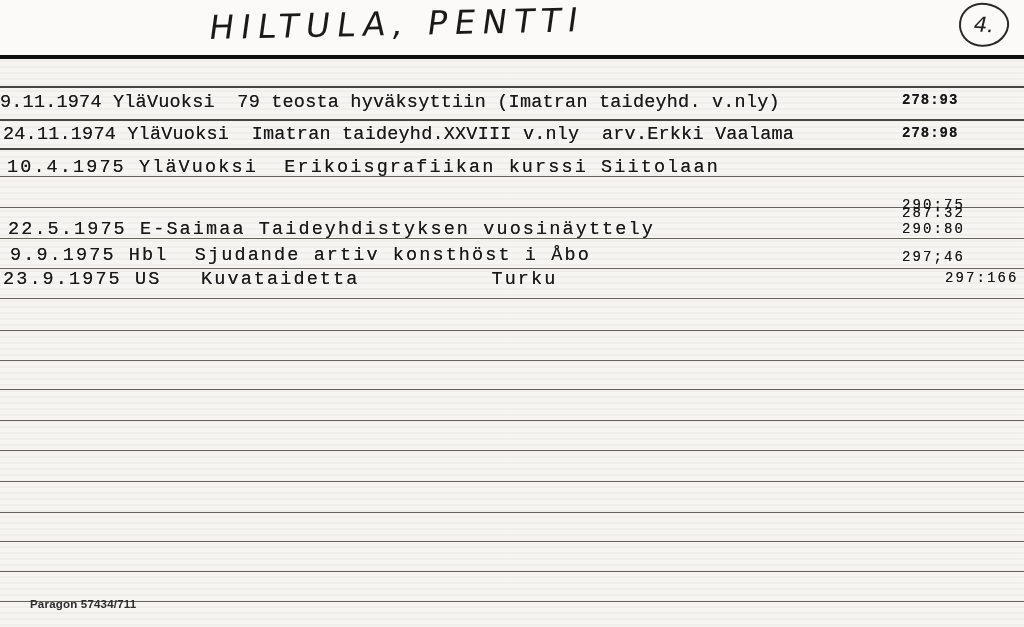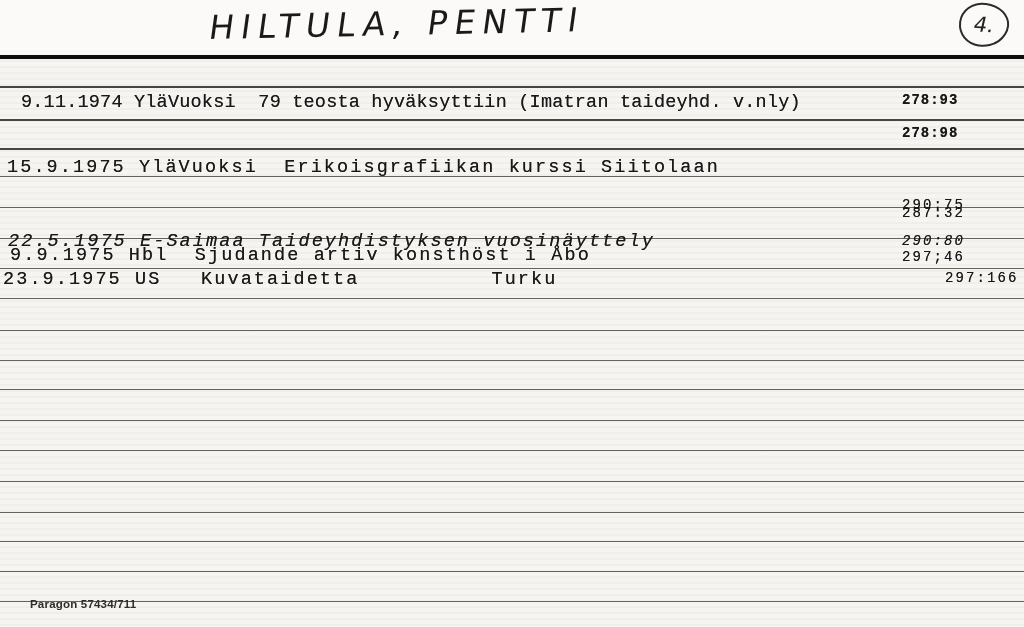--- a/index.html
+++ b/index.html
@@ -98,34 +98,35 @@
       <div class="rule" style="top: 450px;"></div>
       <div class="rule" style="top: 481px;"></div>
       <div class="rule" style="top: 512px;"></div>
       <div class="rule" style="top: 541px;"></div>
       <div class="rule" style="top: 571px;"></div>
       <div class="rule" style="top: 601px;"></div>
     </div>
 
   <div id="entries">
       <div class="row tight" style="top: 93px;">
-        <span class="txt" style="left: 21px;">9.11.1974 YläVuoksi  79 teosta hyväksyttiin (Imatran taideyhd. v.nly)</span>
+        <span class="txt" style="left: 0;">9.11.1974 YläVuoksi  79 teosta hyväksyttiin (Imatran taideyhd. v.nly)</span>
         <span class="ref" style="top: 0px;">278:93</span>
       </div>
       <div class="row tight" style="top: 125px;">
+        <span class="txt" style="left: 3px;">24.11.1974 YläVuoksi  Imatran taideyhd.XXVIII v.nly  arv.Erkki Vaalama</span>
         <span class="ref" style="top: 1px;">278:98</span>
       </div>
       <div class="row wide" style="top: 158px;">
-        <span class="txt" style="left: 7px;">15.9.1975 YläVuoksi  Erikoisgrafiikan kurssi Siitolaan</span>
+        <span class="txt" style="left: 7px;">10.4.1975 YläVuoksi  Erikoisgrafiikan kurssi Siitolaan</span>
         <span class="ref" style="top: 5px; margin-top: 43px;">287:32</span>
       </div>
       <div class="row wide" style="top: 194px;">
         <span class="ref" style="top: 4px;">290:75</span>
       </div>
-      <div class="row wide" style="top: 232px; font-style: italic;">
+      <div class="row wide" style="top: 220px;">
         <span class="txt" style="left: 8px;">22.5.1975 E-Saimaa Taideyhdistyksen vuosinäyttely</span>
         <span class="ref" style="top: 2px;">290:80</span>
       </div>
       <div class="row wide" style="top: 246px;">
         <span class="txt" style="left: 10px;">9.9.1975 Hbl  Sjudande artiv konsthöst i Åbo</span>
         <span class="ref" style="top: 4px;">297;46</span>
       </div>
       <div class="row wide" style="top: 270px; padding-left: 43px;">
         <span class="txt" style="left: 3px;">23.9.1975 US   Kuvataidetta          Turku</span>
         <span class="ref" style="top: 1px;">297:166</span>

